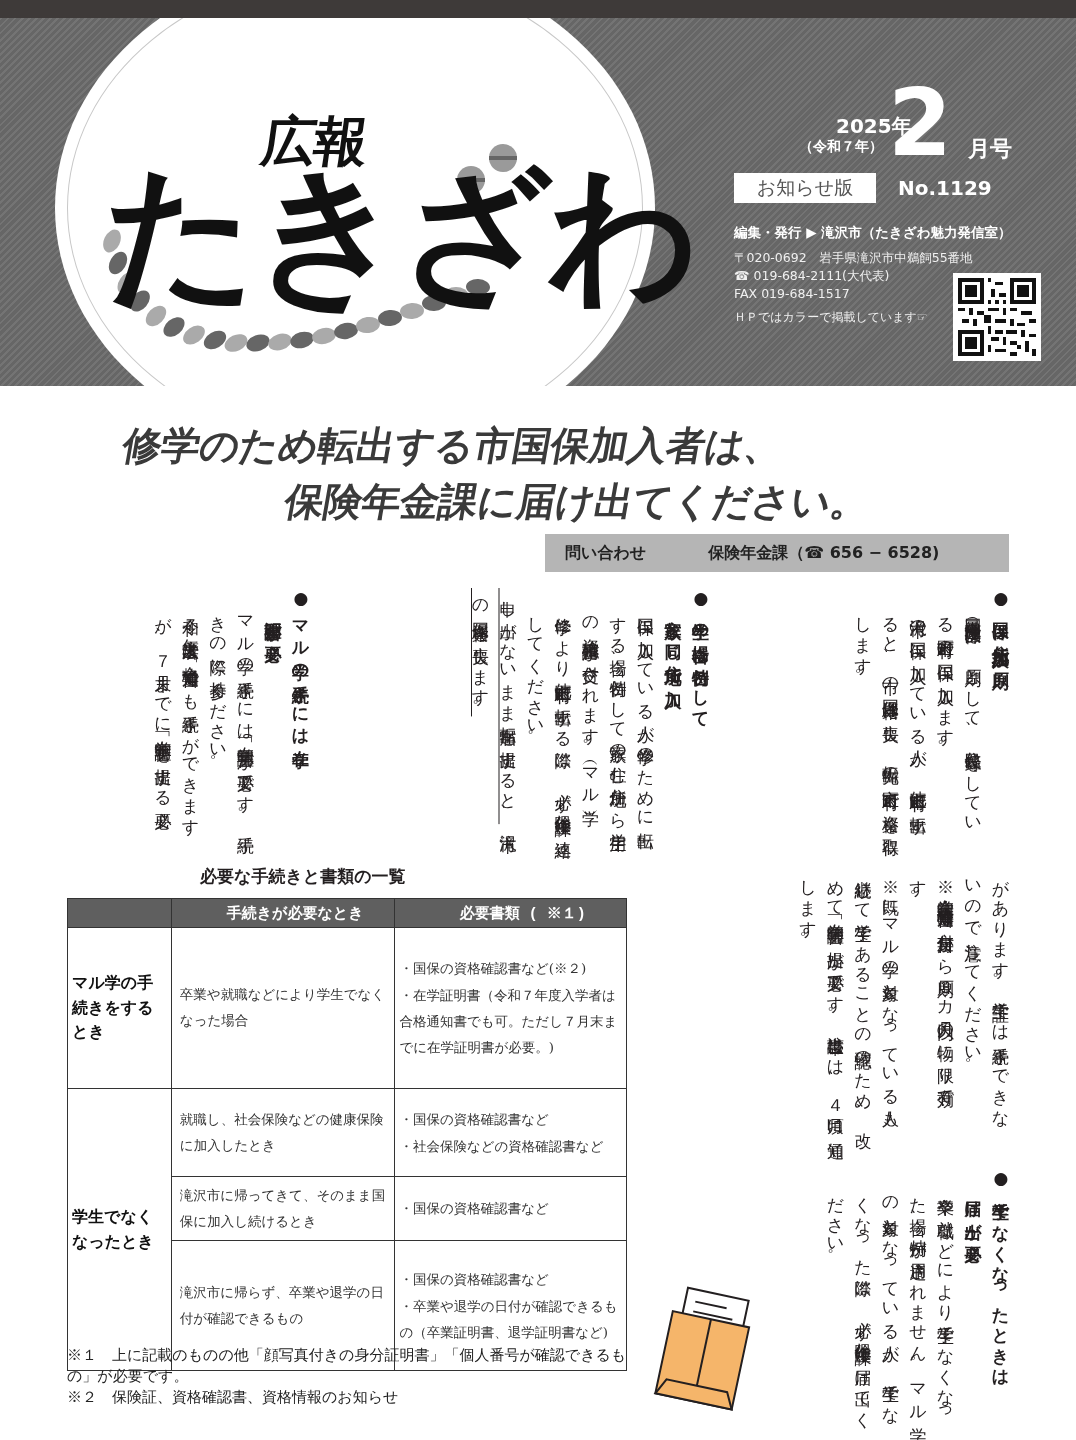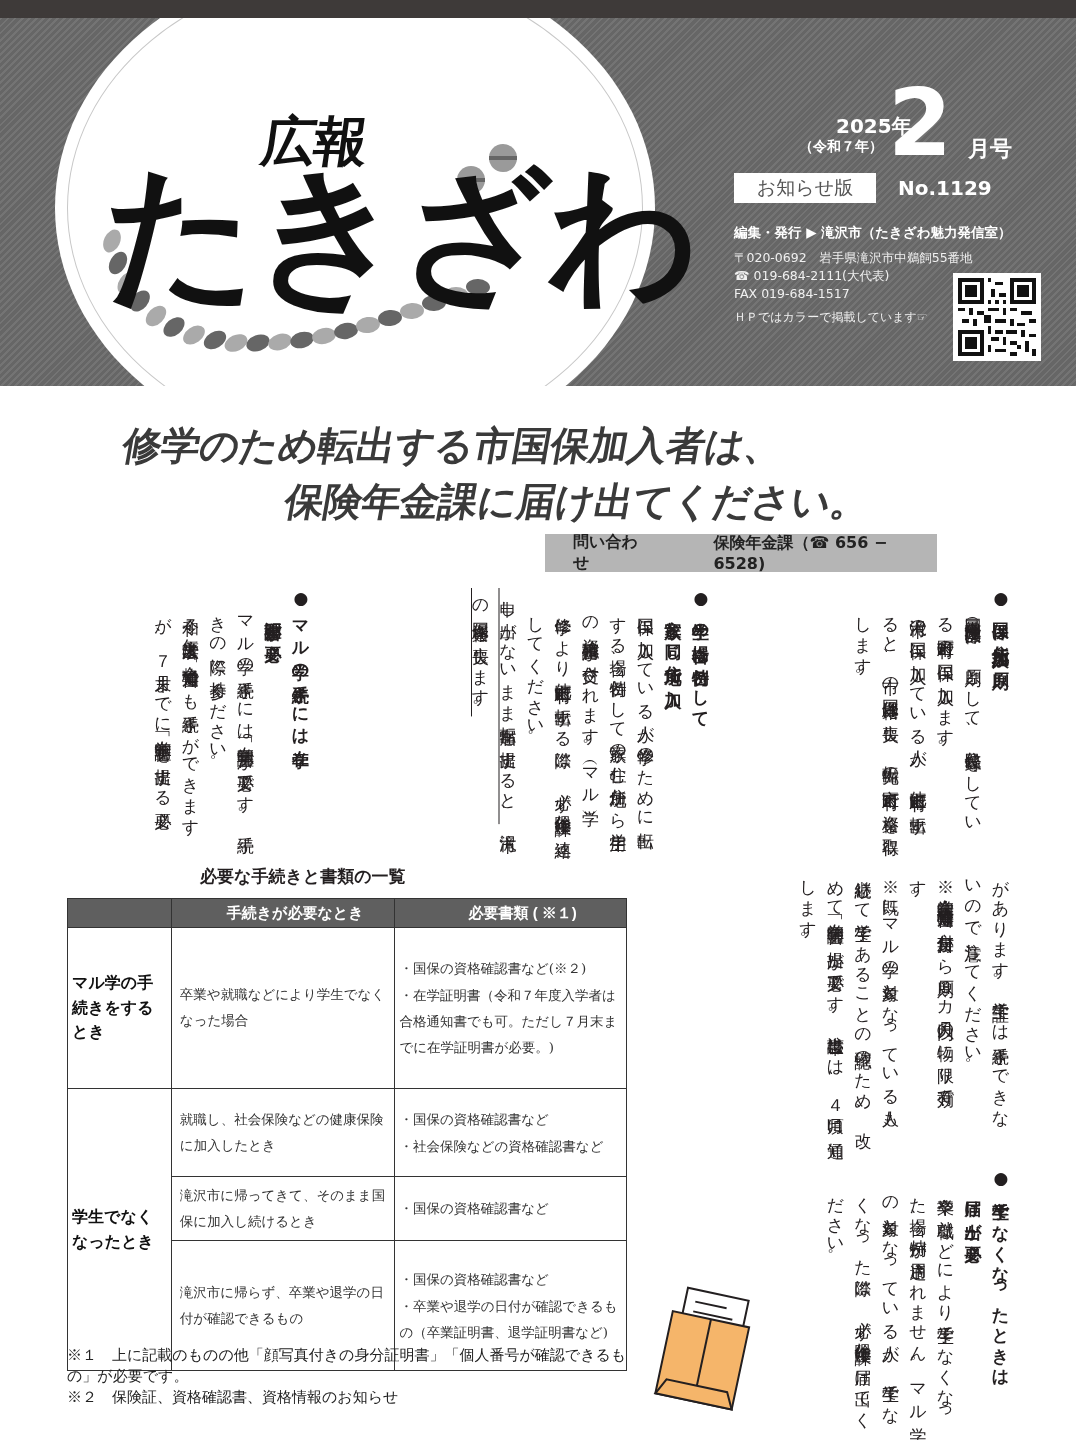--- a/index.html
+++ b/index.html
@@ -49,22 +49,22 @@
   }
 
   
   .headline {
     position: absolute; left: 118px; top: 418px; font-size: 39px; font-weight: bold; color: #3a3a3a;
     transform: skewX(-10deg); line-height: 56px; letter-spacing: -0.5px;
   }
   .headline .l2 { display: block; padding-left: 172px; }
 
   .contact-bar {
-    position: absolute; left: 545px; top: 534px; width: 392px; height: 38px; background: #b5b5b5;
-    display: flex; align-items: center; padding-left: 28px; font-size: 16px; font-weight: bold; color: #222;
+    position: absolute; left: 545px; top: 534px; width: 464px; height: 38px; background: #b5b5b5;
+    display: flex; align-items: center; padding-left: 20px; font-size: 16px; font-weight: bold; color: #222;
   }
   .contact-bar .dept { margin-left: 62px; }
 
   
   .vcol {
     position: absolute; writing-mode: vertical-rl; font-family: "DejaVu Serif", serif;
     font-size: 17px; line-height: 27.5px; letter-spacing: 1.2px; color: #231f20;
   }
   .vcol .head { font-family: "DejaVu Sans", sans-serif; font-weight: bold; display: block; }
   .vcol .head2 { font-family: "DejaVu Sans", sans-serif; font-weight: bold; display: block; padding-top: 1.2em; }
@@ -72,21 +72,21 @@
   .vcol .indent { padding-top: 1em; }
   .ul { text-decoration: underline; }
 
   
   .tbl-title { position: absolute; left: 200px; top: 865px; font-size: 17px; font-weight: bold; }
   table.docs {
     position: absolute; left: 67px; top: 898px; width: 560px; border-collapse: collapse;
     font-family: "DejaVu Serif", serif; font-size: 13.5px; color: #333;
   }
   table.docs td, table.docs th { border: 1.5px solid #333; vertical-align: middle; }
-  table.docs th { background: #5f5f5f; color: #fff; font-family: Liberation Sans, sans-serif; font-weight: bold; font-size: 15px; height: 29px; padding-left: 24px; }
+  table.docs th { background: #5f5f5f; color: #fff; font-family: Liberation Mono, monospace; font-weight: bold; font-size: 15px; height: 29px; padding-left: 24px; }
   table.docs td.sit { font-family: "DejaVu Sans", sans-serif; font-weight: bold; font-size: 16px; color: #111; padding: 4px; line-height: 1.55; }
   table.docs td.when { padding: 6px 8px; line-height: 1.9; }
   table.docs td.docs-cell { padding: 3px 4px; line-height: 1.95; }
   .footnotes { position: absolute; left: 67px; top: 1345px; width: 570px; font-family: "DejaVu Serif", serif; font-size: 15px; line-height: 21px; color: #222; }
 
   .envelope { position: absolute; left: 652px; top: 1282px; }
 </style>
 </head>
 <body>
 

